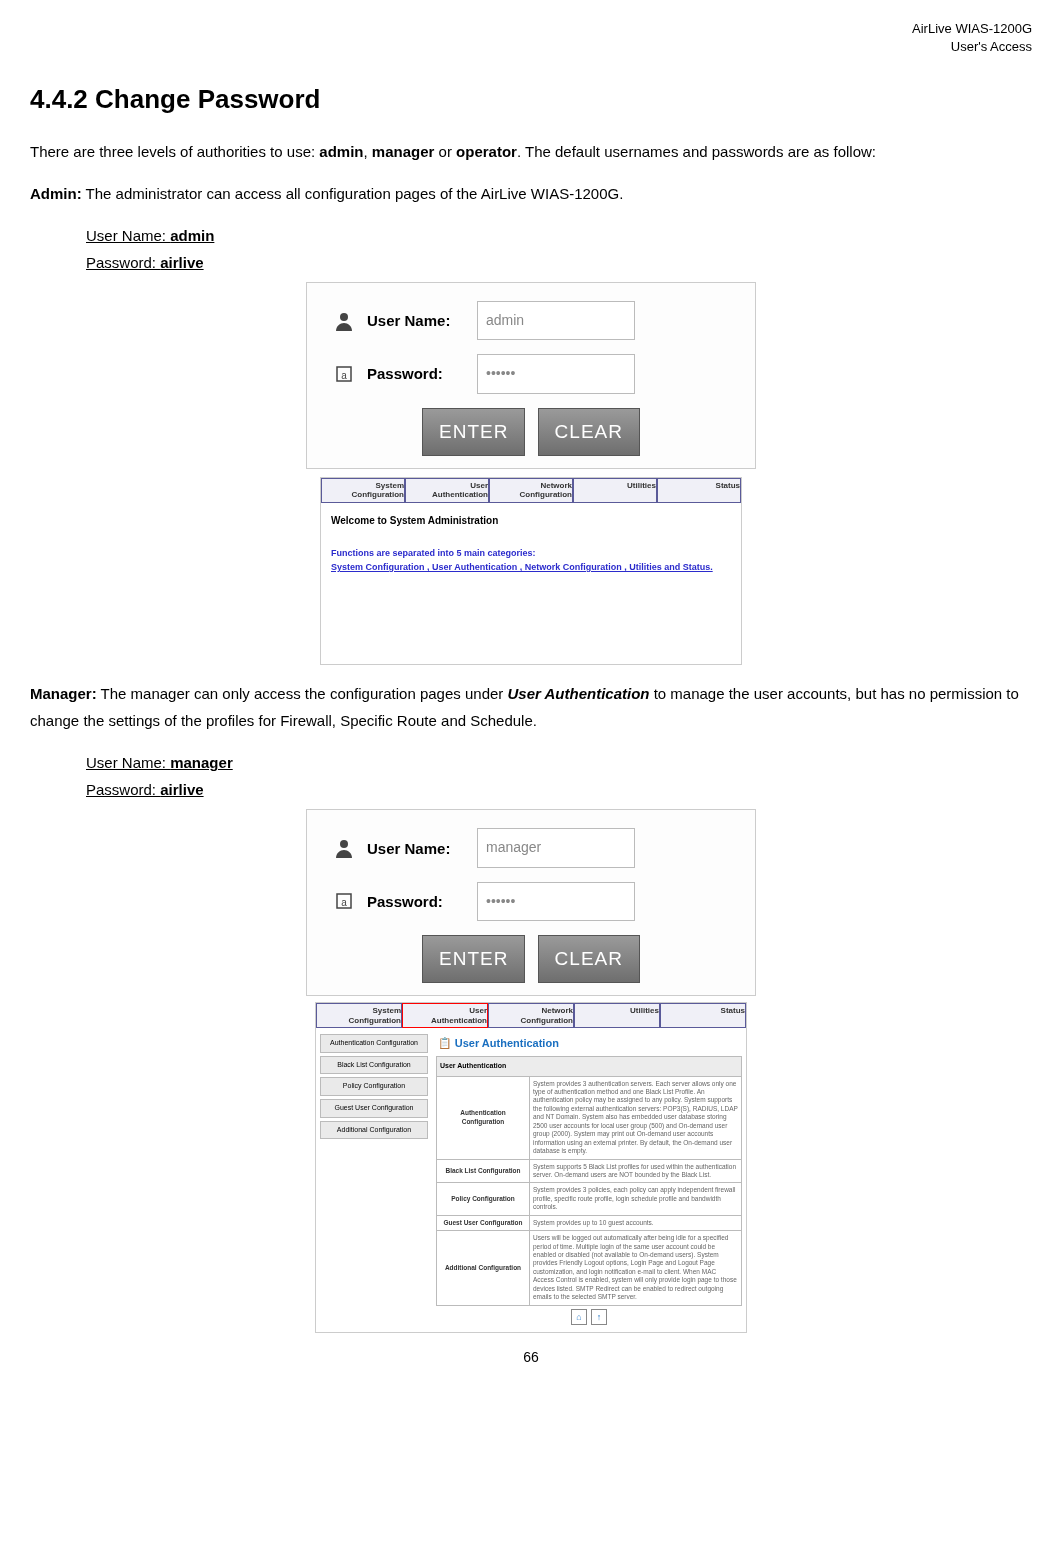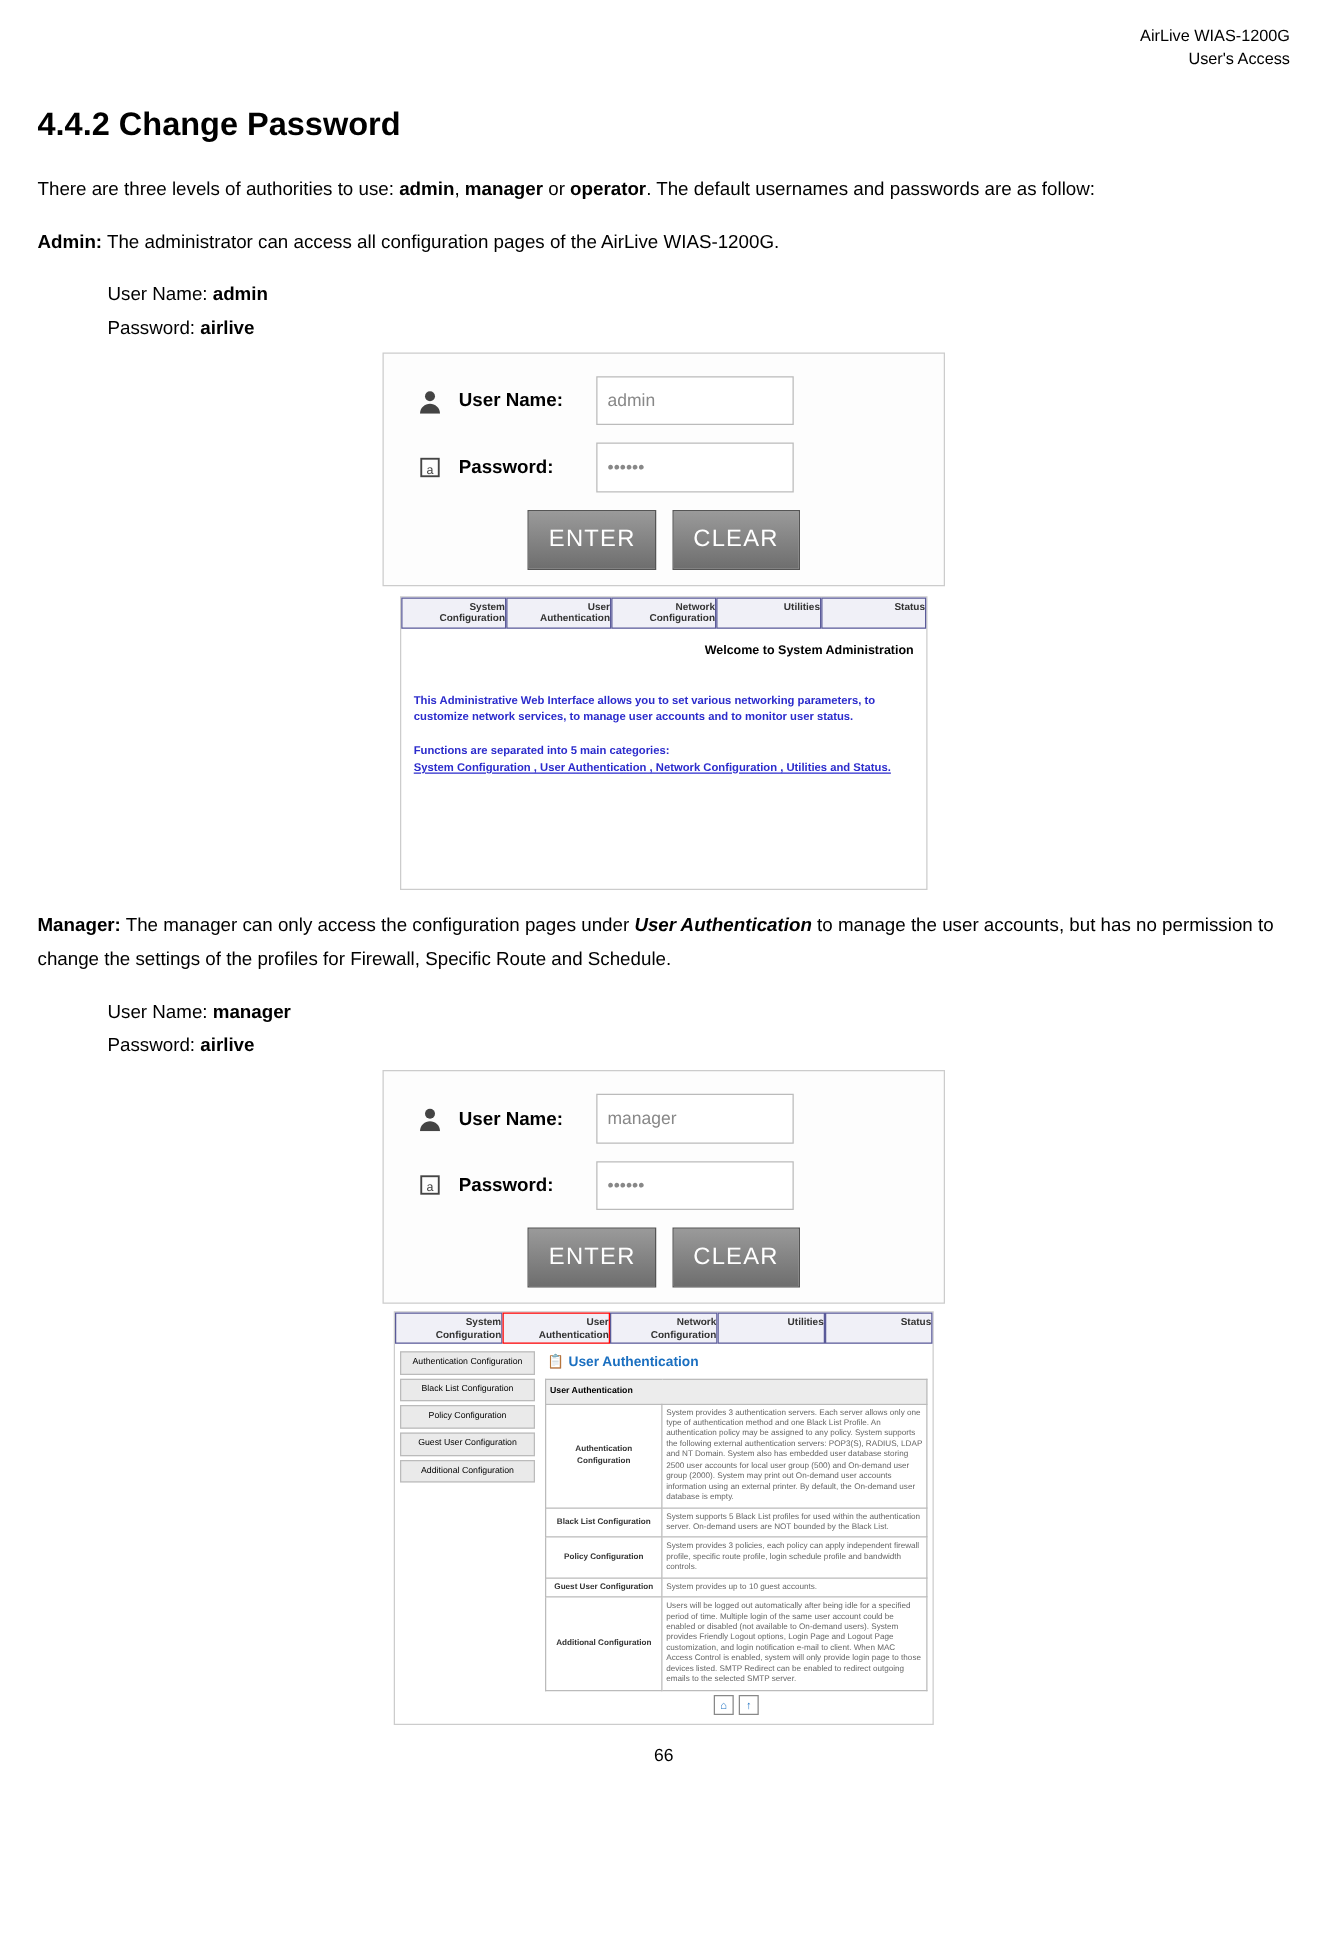--- a/index.html
+++ b/index.html
@@ -18,20 +18,21 @@
     line-height: 1.4;
     margin-bottom: 4px;
   }
   h2 {
     font-size: 26px;
     font-weight: bold;
     margin: 20px 0 14px 0;
   }
   .indent {
     padding-left: 56px;
+    text-decoration: underline;
   }
   .fig-container {
     text-align: center;
     margin: 6px 0 10px 0;
   }
   .login-box {
     display: inline-block;
     border: 1px solid #ccc;
     background: #fdfdfd;
     padding: 18px 24px 12px 24px;
@@ -104,24 +105,24 @@
     border: 1px solid red;
   }
   .panel-body {
     padding: 10px;
     color: #2b2bcc;
     font-weight: bold;
     font-size: 9px;
     line-height: 1.5;
   }
   .panel-body .welcome {
-    text-align: right;
+    text-align: left;
     color: #000;
     font-weight: bold;
-    margin-bottom: 26px;
+    margin-bottom: 6px;
     font-size: 10px;
   }
   .ua-panel {
     display: inline-block;
     border: 1px solid #ccc;
     width: 430px;
     margin-top: 6px;
     text-align: left;
     font-size: 7px;
   }
@@ -251,21 +252,21 @@
   <div class="admin-panel">
     <div class="tabrow">
       <div class="tab"><span>System</span><br><span>Configuration</span></div>
       <div class="tab"><span>User</span><br><span>Authentication</span></div>
       <div class="tab"><span>Network</span><br><span>Configuration</span></div>
       <div class="tab"><span>Utilities</span></div>
       <div class="tab"><span>Status</span></div>
     </div>
     <div class="panel-body">
       <div class="welcome">Welcome to System Administration</div>
-      <div>This Administrative Web Interface allows you to set various networking parameters, to customize network services, to manage user accounts and to monitor user status.</div><br>
+      <br>
       <div>Functions are separated into 5 main categories:</div>
       <div style="text-decoration:underline;">System Configuration , User Authentication , Network Configuration , Utilities and Status.</div>
       <div style="height:80px;"></div>
     </div>
   </div>
 </div>
 
 <p>
   <b>Manager:</b><span> The manager can only access the configuration pages under </span><b><i>User Authentication</i></b><span> to manage the user accounts, but has no permission to change the settings of the profiles for Firewall, Specific Route and Schedule.</span>
 </p>

